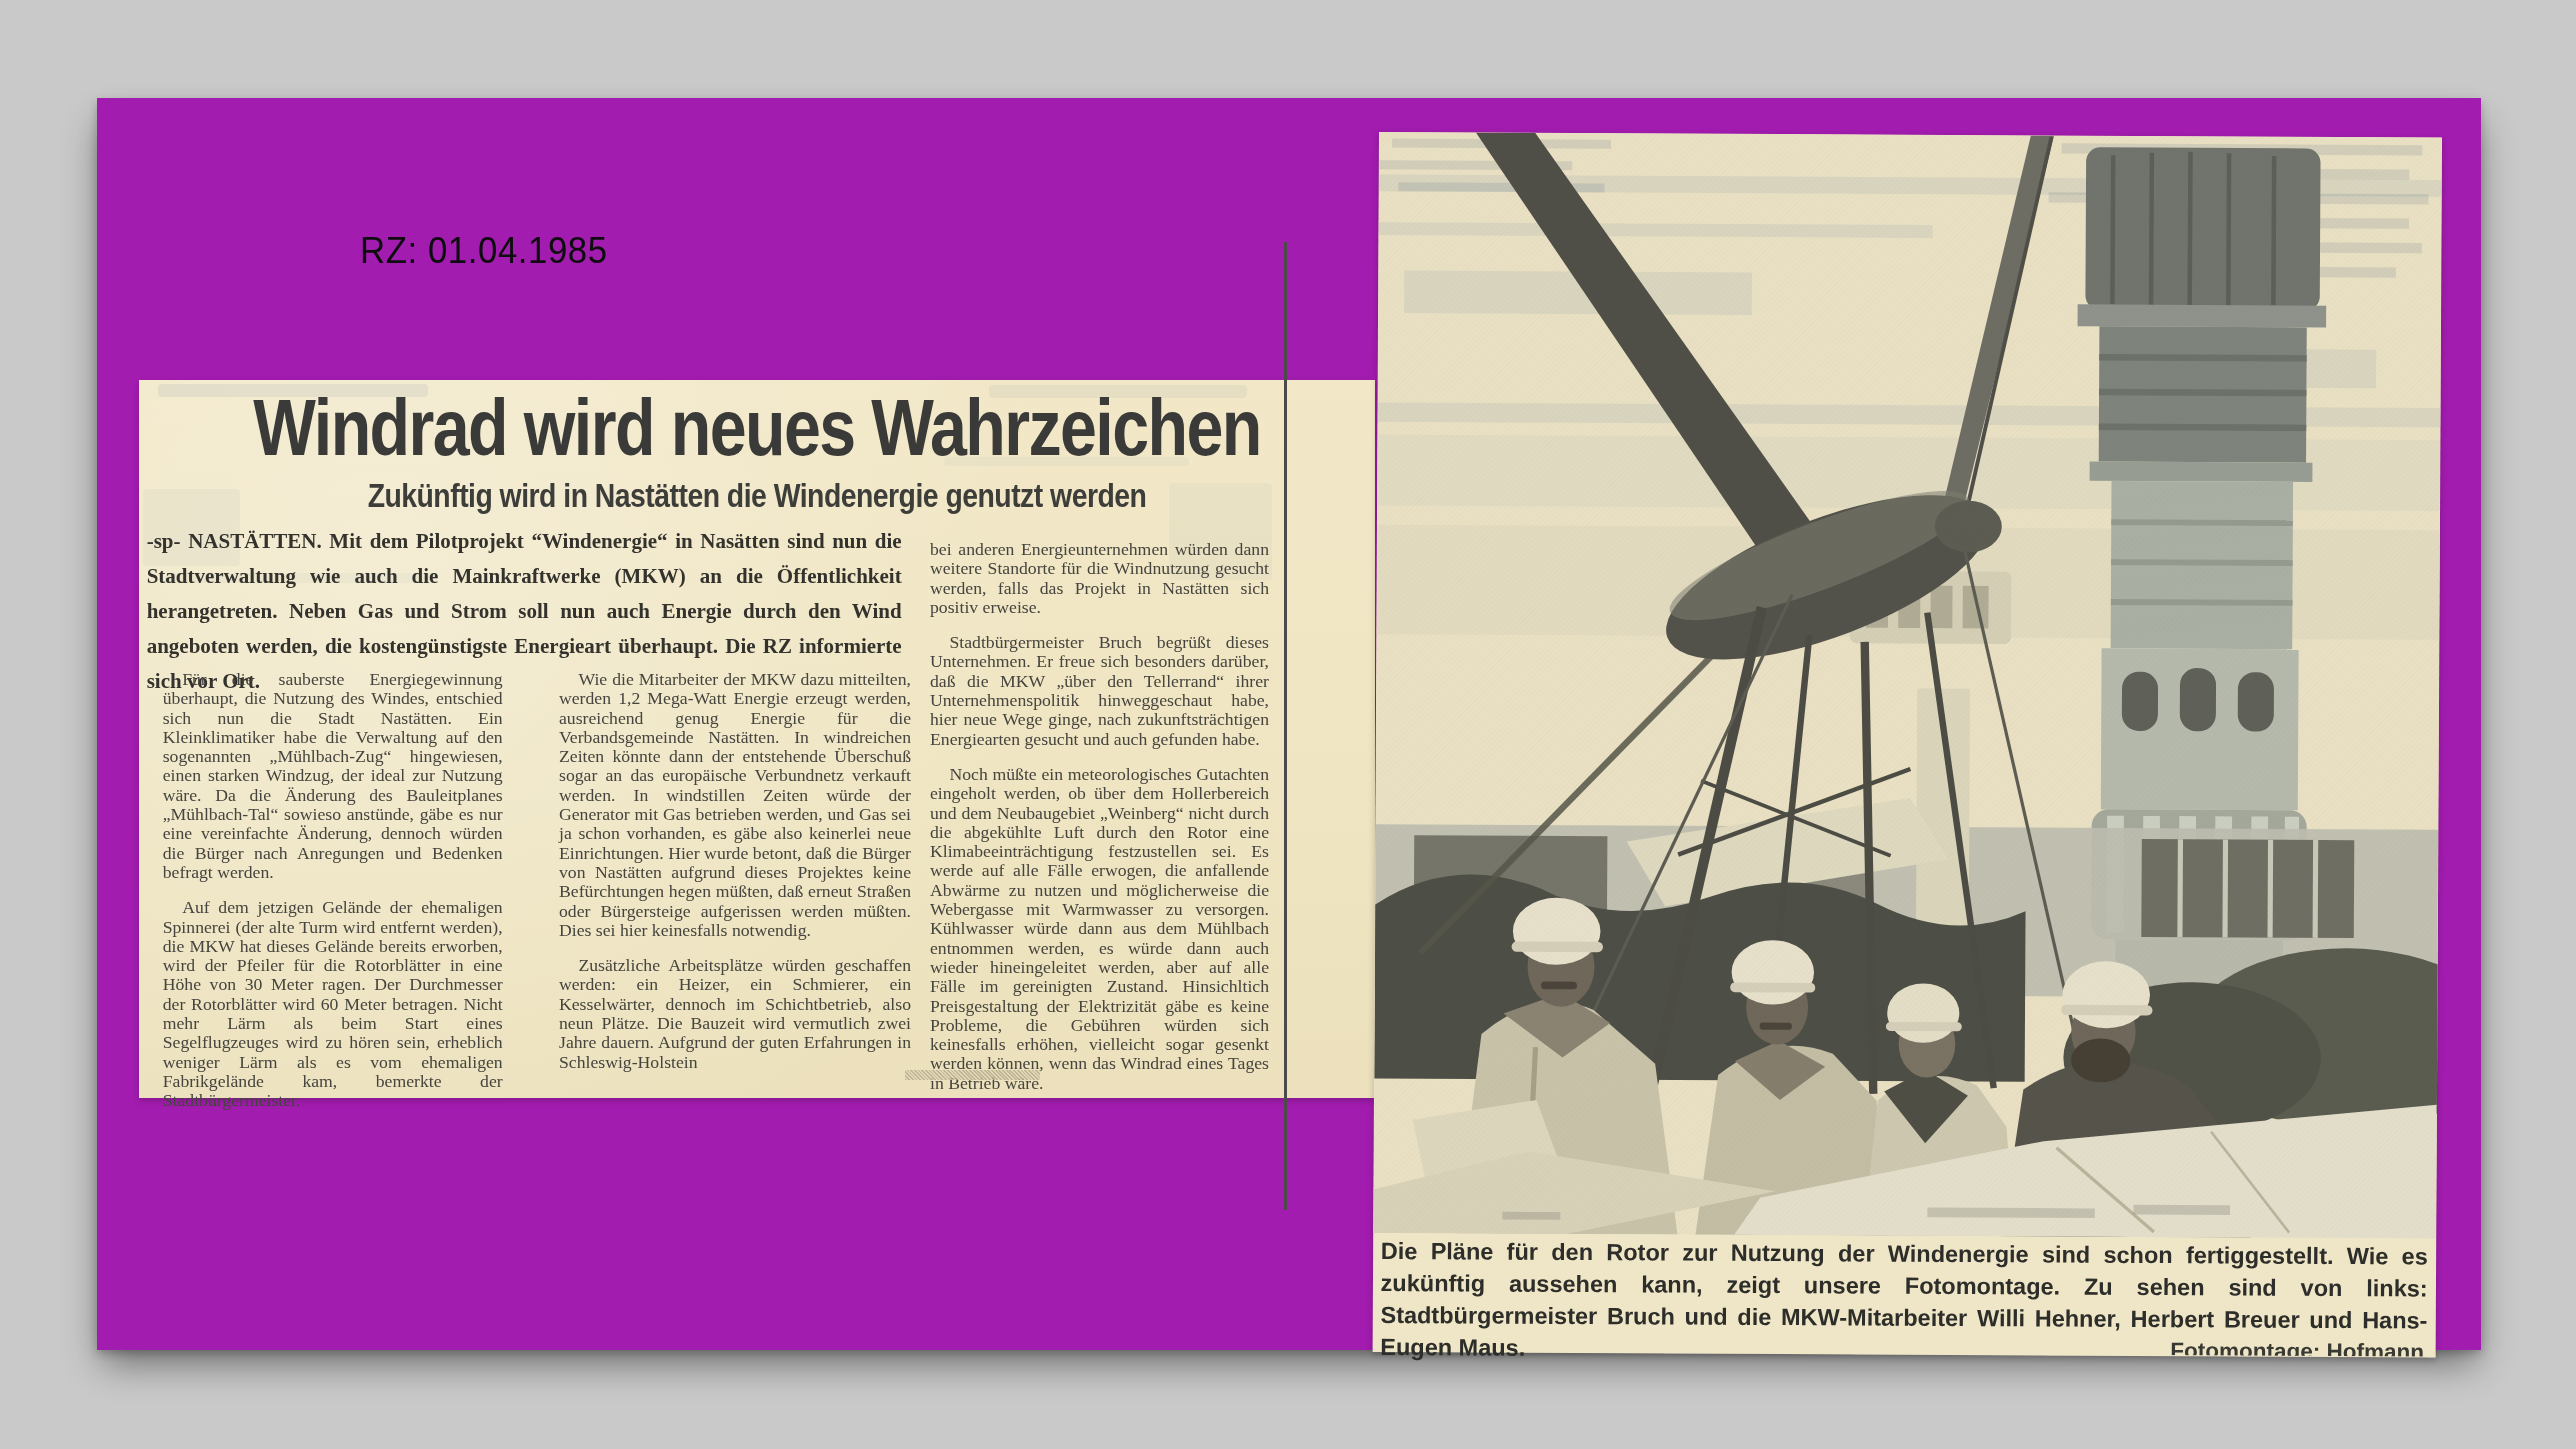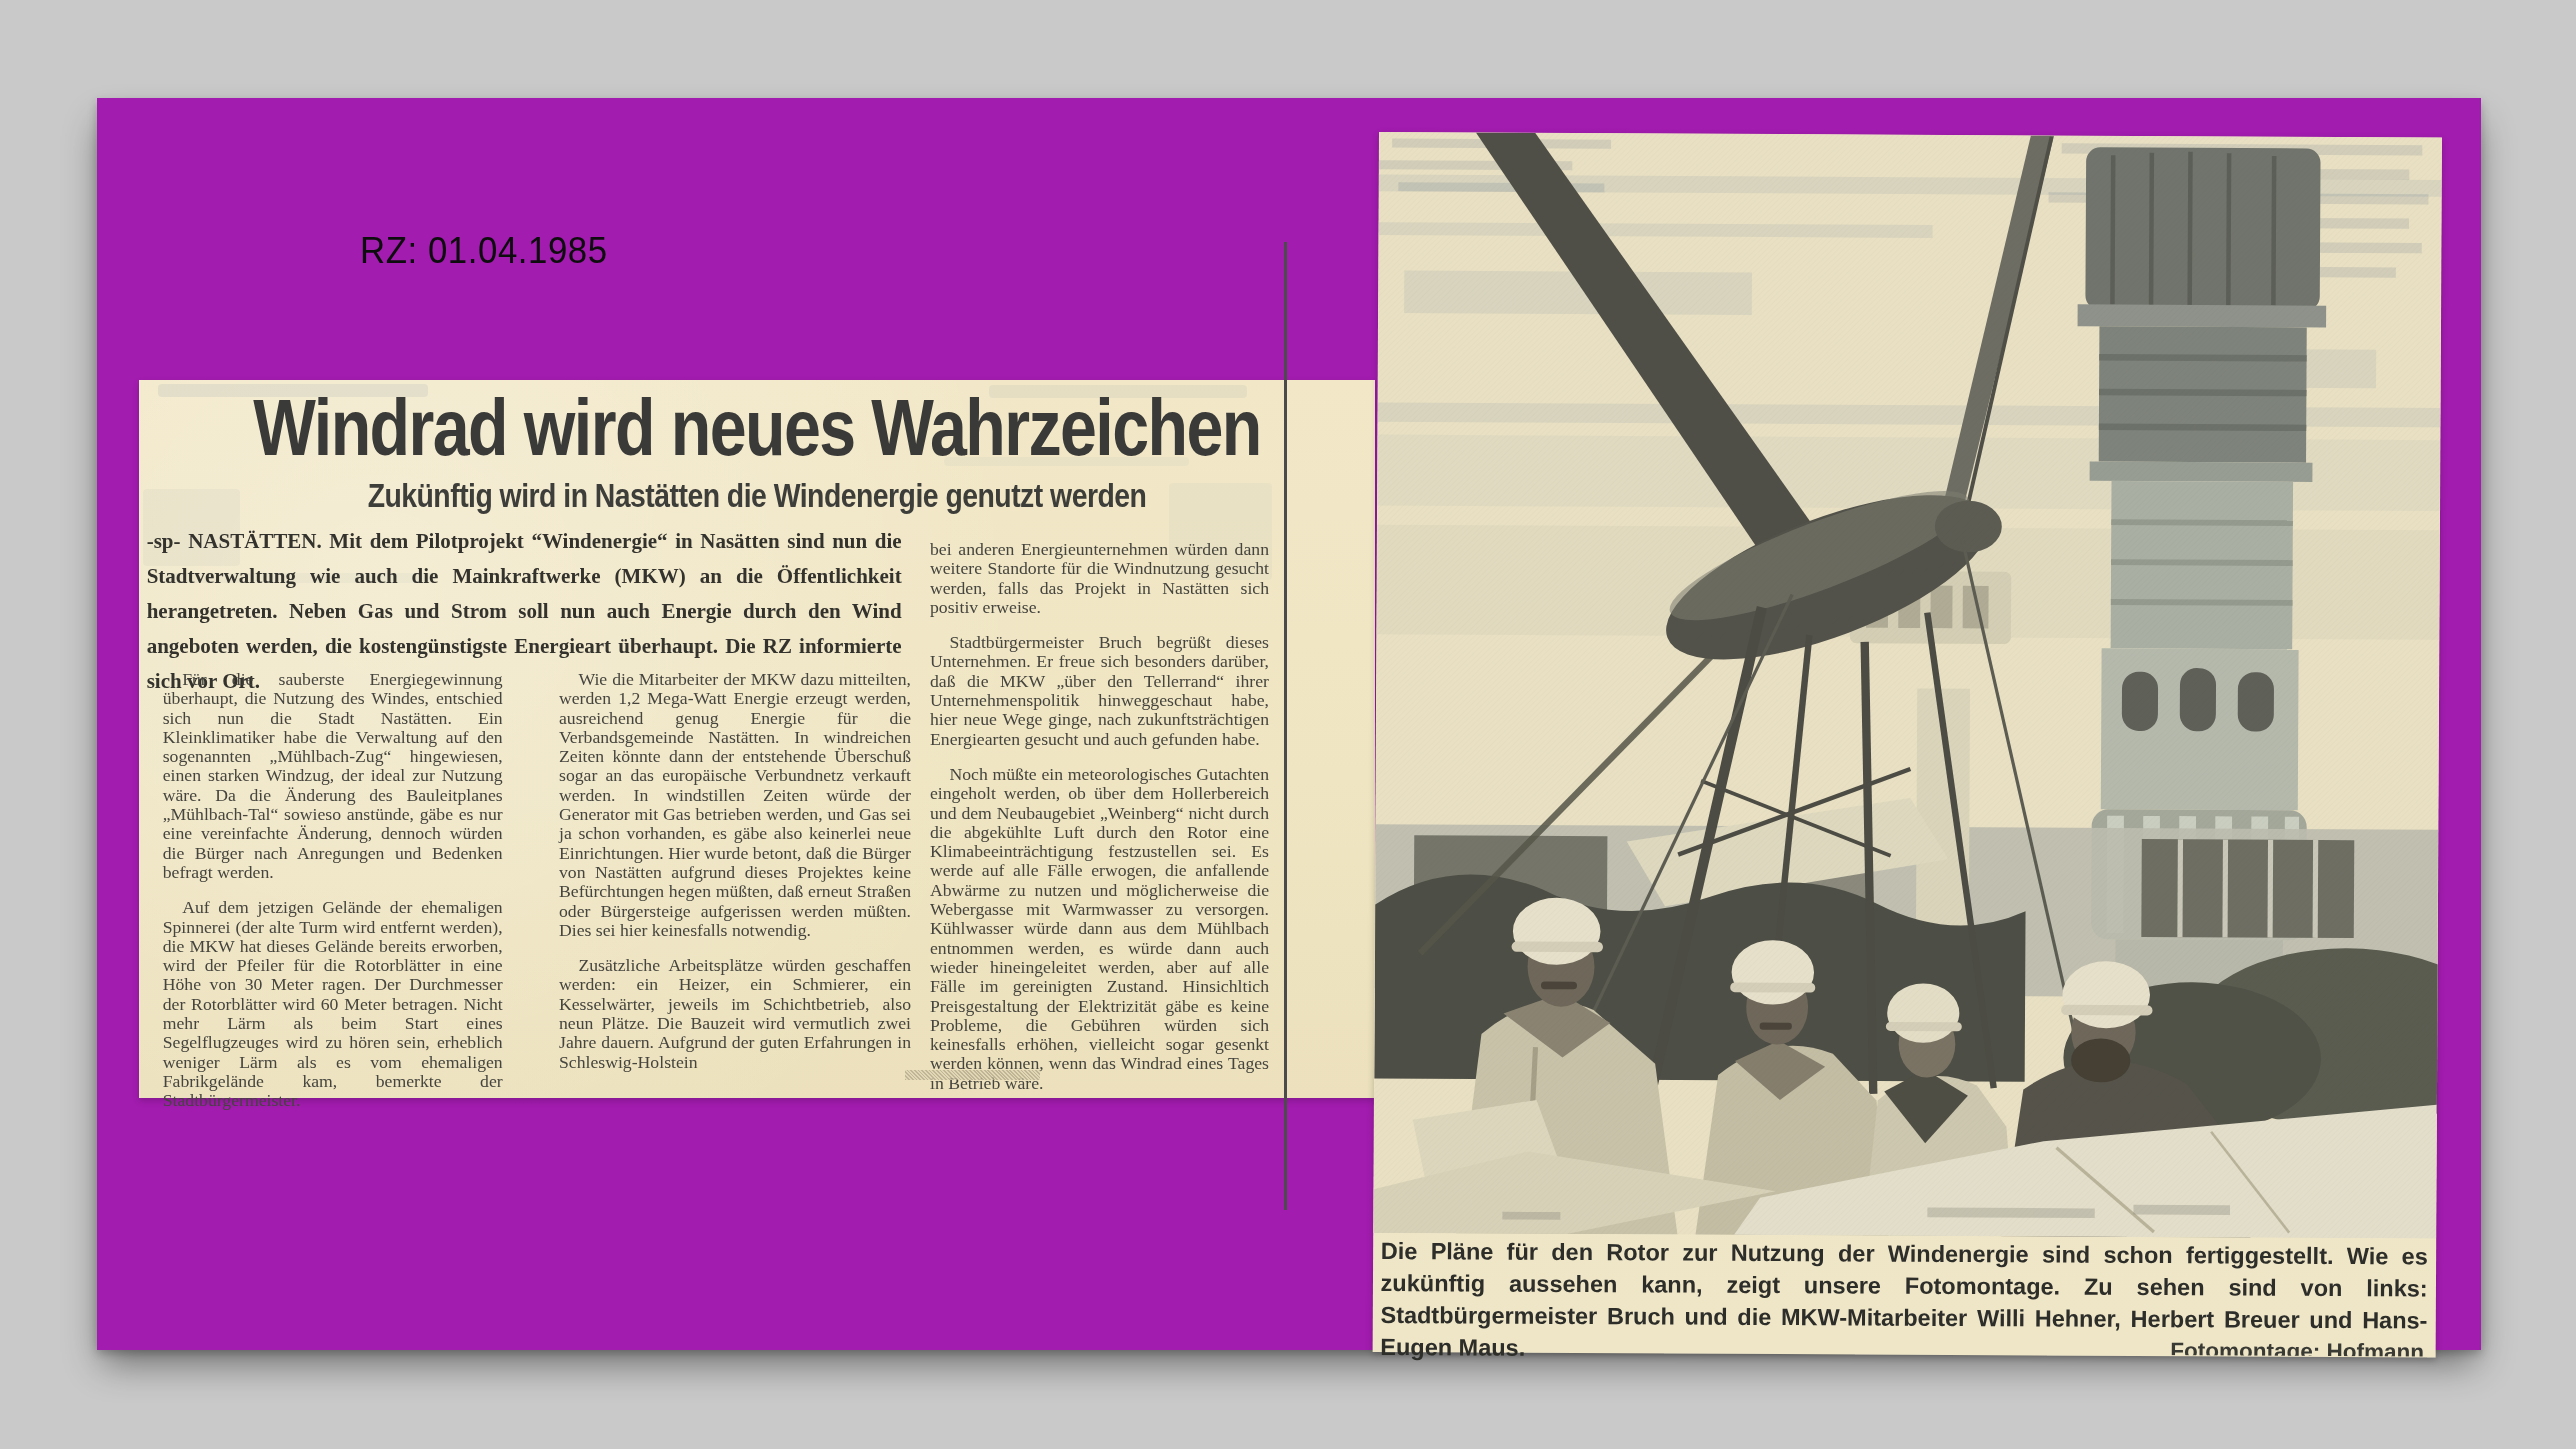--- a/index.html
+++ b/index.html
@@ -100,21 +100,21 @@
     <div class="headline">Windrad wird neues Wahrzeichen</div>
     <div class="subheadline">Zukünftig wird in Nastätten die Windenergie genutzt werden</div>
     <div class="intro">-sp- NASTÄTTEN. Mit dem Pilotprojekt “Windenergie“ in Nasätten sind nun die Stadtverwaltung wie auch die Mainkraftwerke (MKW) an die Öffentlichkeit herangetreten. Neben Gas und Strom soll nun auch Energie durch den Wind angeboten werden, die kostengünstigste Energieart überhaupt. Die RZ informierte sich vor Ort.</div>
 
     <div class="newscol col-1">
       <p>Für die sauberste Energiegewinnung überhaupt, die Nutzung des Windes, entschied sich nun die Stadt Nastätten. Ein Kleinklimatiker habe die Verwaltung auf den sogenannten „Mühlbach-Zug“ hingewiesen, einen starken Windzug, der ideal zur Nutzung wäre. Da die Änderung des Bauleitplanes „Mühlbach-Tal“ sowieso anstünde, gäbe es nur eine vereinfachte Änderung, dennoch würden die Bürger nach Anregungen und Bedenken befragt werden.</p>
       <p>Auf dem jetzigen Gelände der ehemaligen Spinnerei (der alte Turm wird entfernt werden), die MKW hat dieses Gelände bereits erworben, wird der Pfeiler für die Rotorblätter in eine Höhe von 30 Meter ragen. Der Durchmesser der Rotorblätter wird 60 Meter betragen. Nicht mehr Lärm als beim Start eines Segelflugzeuges wird zu hören sein, erheblich weniger Lärm als es vom ehemaligen Fabrikgelände kam, bemerkte der Stadtbürgermeister.</p>
     </div>
     <div class="newscol col-2">
       <p>Wie die Mitarbeiter der MKW dazu mitteilten, werden 1,2 Mega-Watt Energie erzeugt werden, ausreichend genug Energie für die Verbandsgemeinde Nastätten. In windreichen Zeiten könnte dann der entstehende Überschuß sogar an das europäische Verbundnetz verkauft werden. In windstillen Zeiten würde der Generator mit Gas betrieben werden, und Gas sei ja schon vorhanden, es gäbe also keinerlei neue Einrichtungen. Hier wurde betont, daß die Bürger von Nastätten aufgrund dieses Projektes keine Befürchtungen hegen müßten, daß erneut Straßen oder Bürgersteige aufgerissen werden müßten. Dies sei hier keinesfalls notwendig.</p>
-      <p>Zusätzliche Arbeitsplätze würden geschaffen werden: ein Heizer, ein Schmierer, ein Kesselwärter, jeweils im Schichtbetrieb, also neun Plätze. Die Bauzeit wird vermutlich zwei Jahre dauern. Aufgrund der guten Erfahrungen in Schleswig-Holstein</p>
+      <p>Zusätzliche Arbeitsplätze würden geschaffen werden: ein Heizer, ein Schmierer, ein Kesselwärter, dennoch im Schichtbetrieb, also neun Plätze. Die Bauzeit wird vermutlich zwei Jahre dauern. Aufgrund der guten Erfahrungen in Schleswig-Holstein</p>
     </div>
     <div class="newscol col-3">
       <p style="text-indent:0;">bei anderen Energieunternehmen würden dann weitere Standorte für die Windnutzung gesucht werden, falls das Projekt in Nastätten sich positiv erweise.</p>
       <p>Stadtbürgermeister Bruch begrüßt dieses Unternehmen. Er freue sich besonders darüber, daß die MKW „über den Tellerrand“ ihrer Unternehmenspolitik hinweggeschaut habe, hier neue Wege ginge, nach zukunftsträchtigen Energiearten gesucht und auch gefunden habe.</p>
       <p>Noch müßte ein meteorologisches Gutachten eingeholt werden, ob über dem Hollerbereich und dem Neubaugebiet „Weinberg“ nicht durch die abgekühlte Luft durch den Rotor eine Klimabeeinträchtigung festzustellen sei. Es werde auf alle Fälle erwogen, die anfallende Abwärme zu nutzen und möglicherweise die Webergasse mit Warmwasser zu versorgen. Kühlwasser würde dann aus dem Mühlbach entnommen werden, es würde dann auch wieder hineingeleitet werden, aber auf alle Fälle im gereinigten Zustand. Hinsichltich Preisgestaltung der Elektrizität gäbe es keine Probleme, die Gebühren würden sich keinesfalls erhöhen, vielleicht sogar gesenkt werden können, wenn das Windrad eines Tages in Betrieb wäre.</p>
     </div>
     <div class="dither-strip"></div>
   </div>
 
   <div class="divider"></div>

